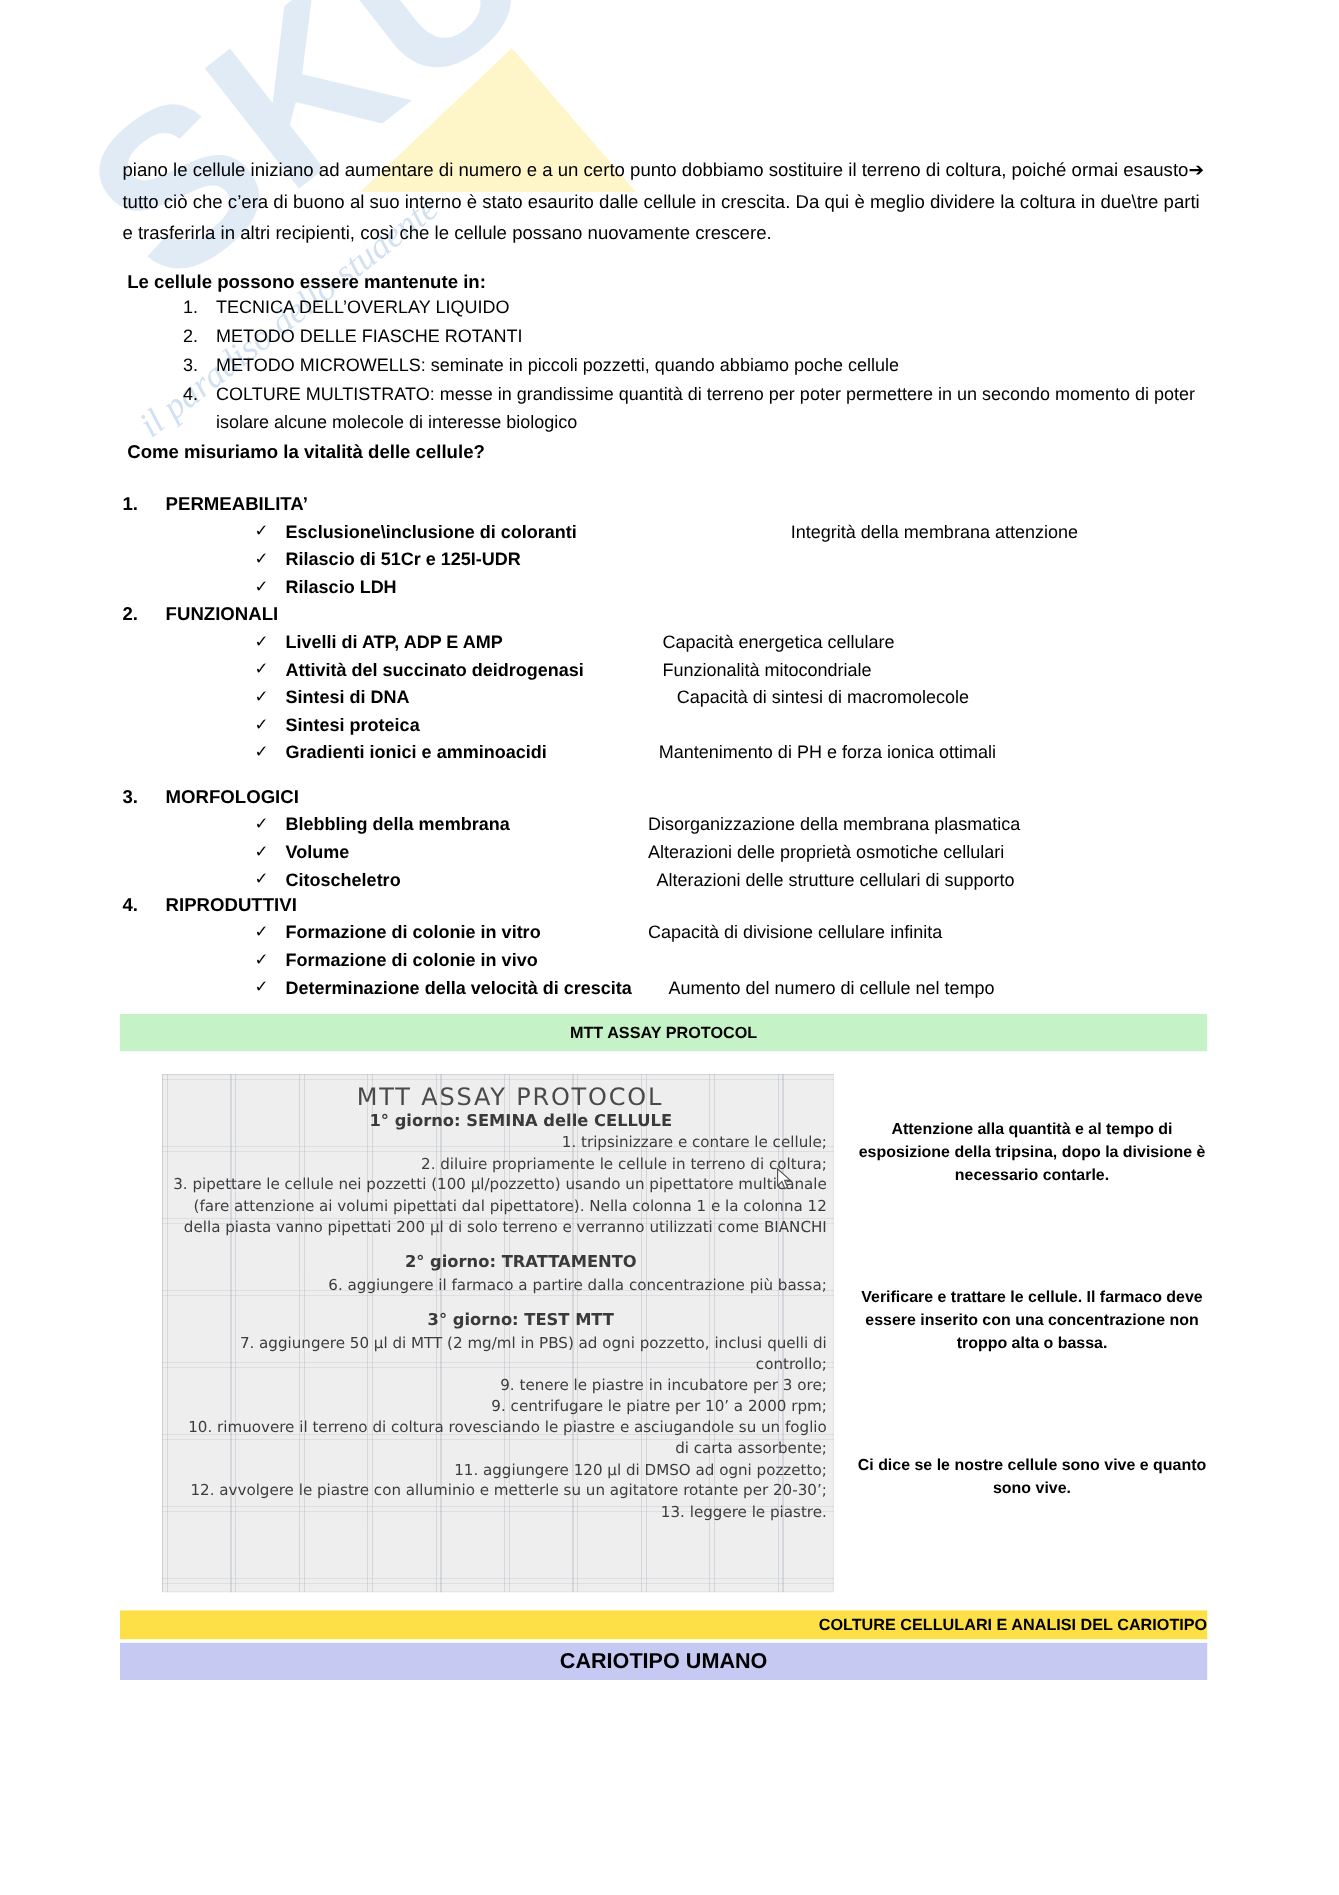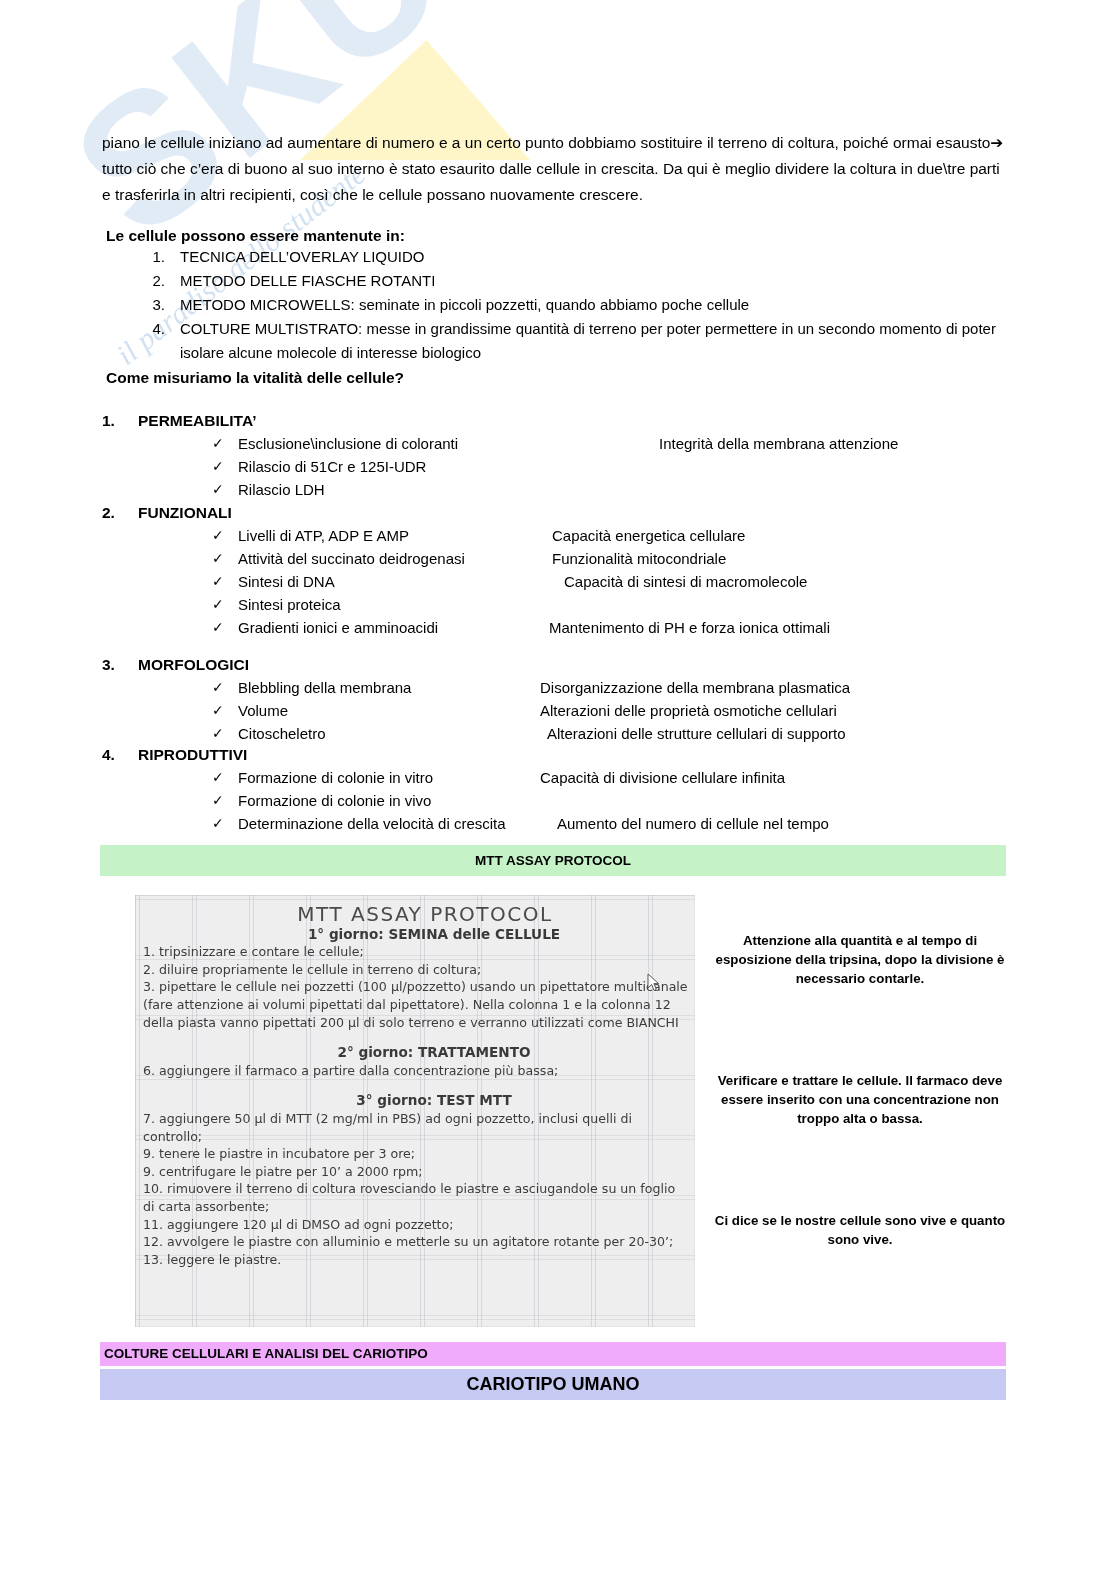--- a/index.html
+++ b/index.html
@@ -148,20 +148,21 @@
     position: absolute;
     left: 110px;
     top: 0;
     font-family: "DejaVu Sans", sans-serif;
     font-size: 14px;
   }
   .crit ul.checks > li .lbl {
     position: absolute;
     left: 136px;
     top: 0;
+    font-weight: bold;
   }
   .crit ul.checks > li .desc {
     position: absolute;
     top: 0;
   }
 
   .grp1 { top: 409px; }
   .grp2 { top: 501px; }
   .grp3 { top: 653px; }
   .grp4 { top: 743px; }
@@ -180,24 +181,24 @@
     font-size: 13.5px;
     font-weight: bold;
     text-align: center;
     line-height: 31px;
   }
   .banner-green-left {
     left: 100px;
     top: 1342px;
     width: 906px;
     height: 24px;
-    background: #f0abfc;
+    background: #fde047;
     font-size: 13.5px;
     font-weight: bold;
-    text-align: left;
+    text-align: right;
     line-height: 24px;
     padding-left: 4px;
   }
   .banner-violet {
     left: 100px;
     top: 1369px;
     width: 906px;
     height: 31px;
     background: #c6c9f2;
     font-size: 18px;
@@ -255,20 +256,21 @@
     font-size: 13.6px;
     font-weight: bold;
     color: #3a3a3a;
     margin-top: 2px;
     padding-left: 38px;
   }
   .scan .day-head.spaced { margin-top: 13px; }
   .scan .step {
     padding: 0 6px 0 8px;
     white-space: normal;
+    text-align: right;
   }
   .scan .cursor {
     position: absolute;
     left: 512px;
     top: 78px;
     width: 14px;
     height: 20px;
     z-index: 5;
   }
 

